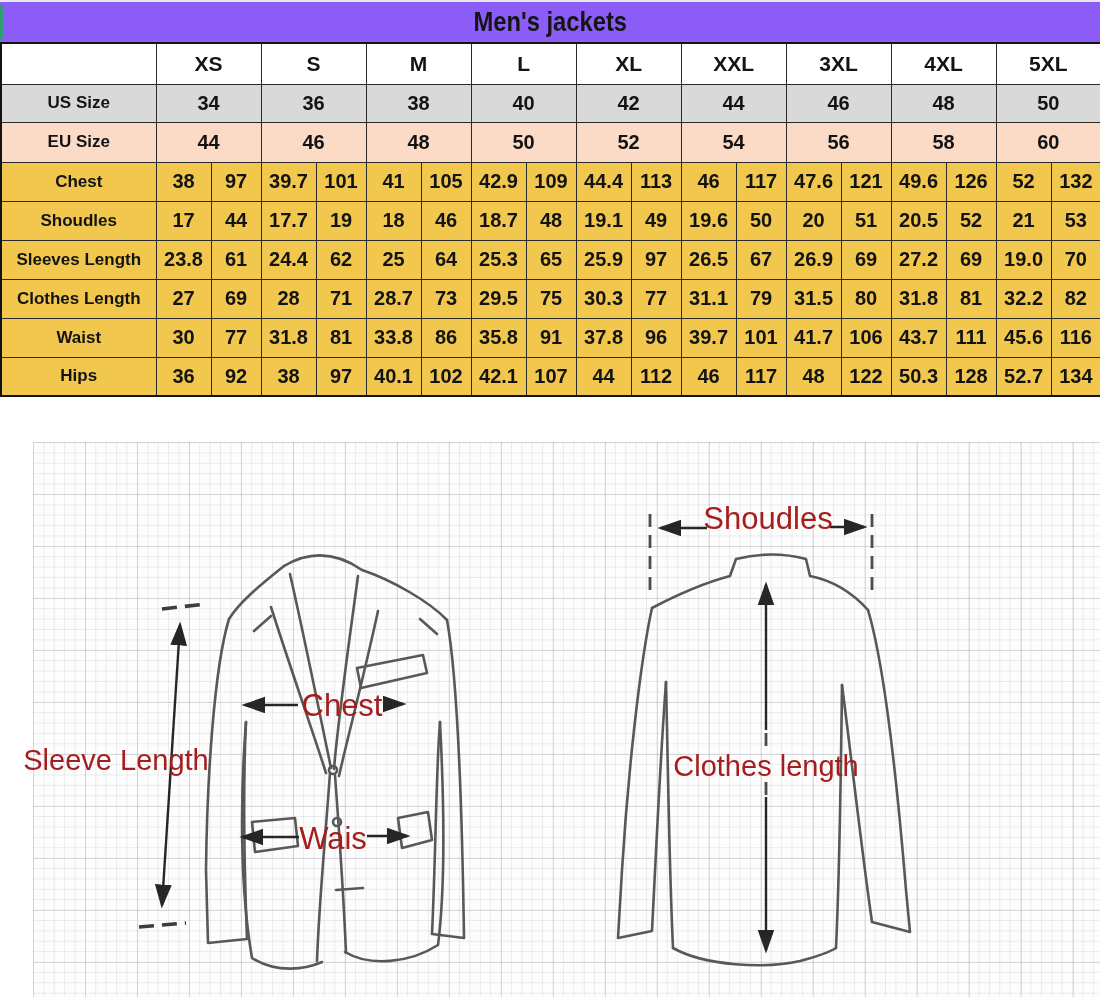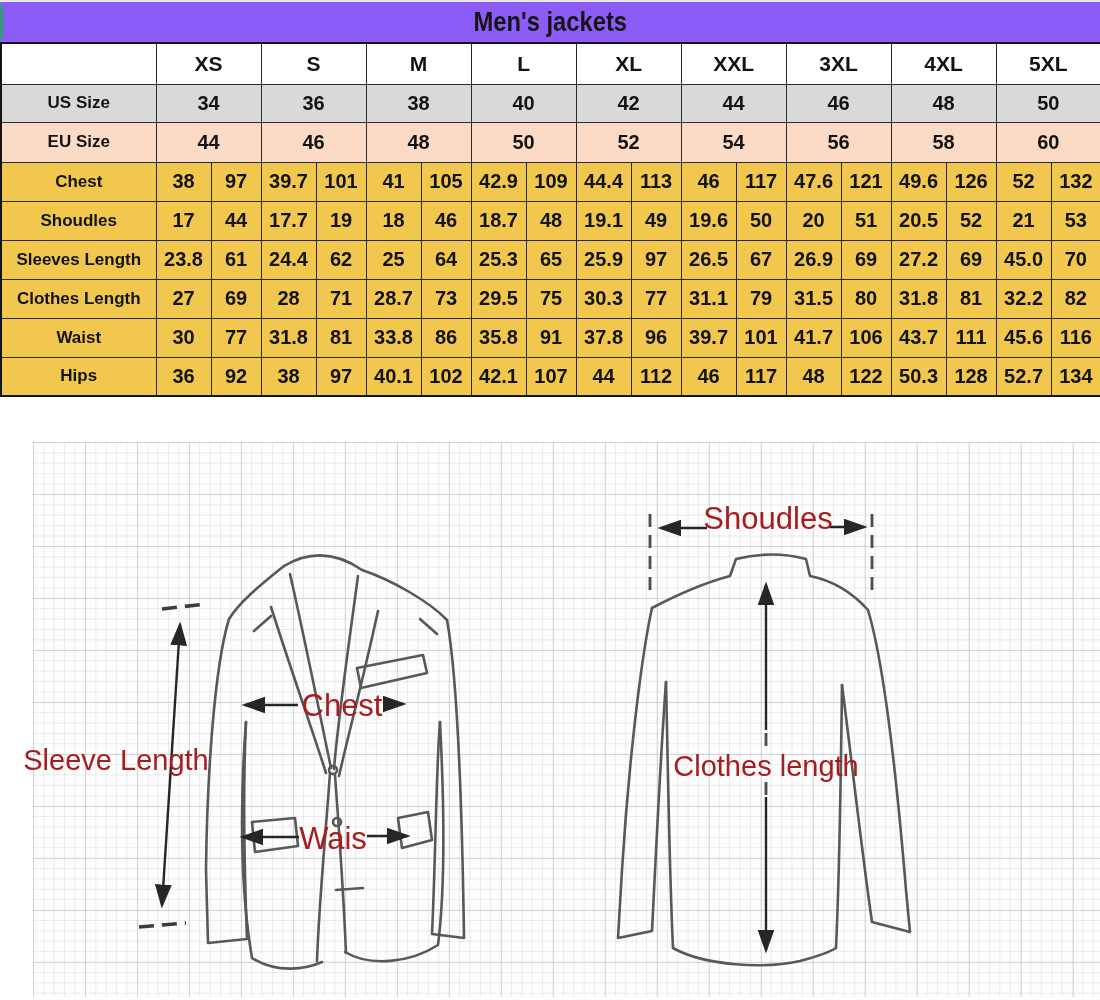--- a/index.html
+++ b/index.html
@@ -164,21 +164,21 @@
       <td class="v yellow">25.3</td>
       <td class="v yellow">65</td>
       <td class="v yellow">25.9</td>
       <td class="v yellow">97</td>
       <td class="v yellow">26.5</td>
       <td class="v yellow">67</td>
       <td class="v yellow">26.9</td>
       <td class="v yellow">69</td>
       <td class="v yellow">27.2</td>
       <td class="v yellow">69</td>
-      <td class="v yellow">45.0</td>
+      <td class="v yellow">19.0</td>
       <td class="v yellow">70</td>
     </tr>
     <tr class="r-m">
       <td class="lbl yellow">Clothes Length</td>
       <td class="v yellow">27</td>
       <td class="v yellow">69</td>
       <td class="v yellow">28</td>
       <td class="v yellow">71</td>
       <td class="v yellow">28.7</td>
       <td class="v yellow">73</td>

